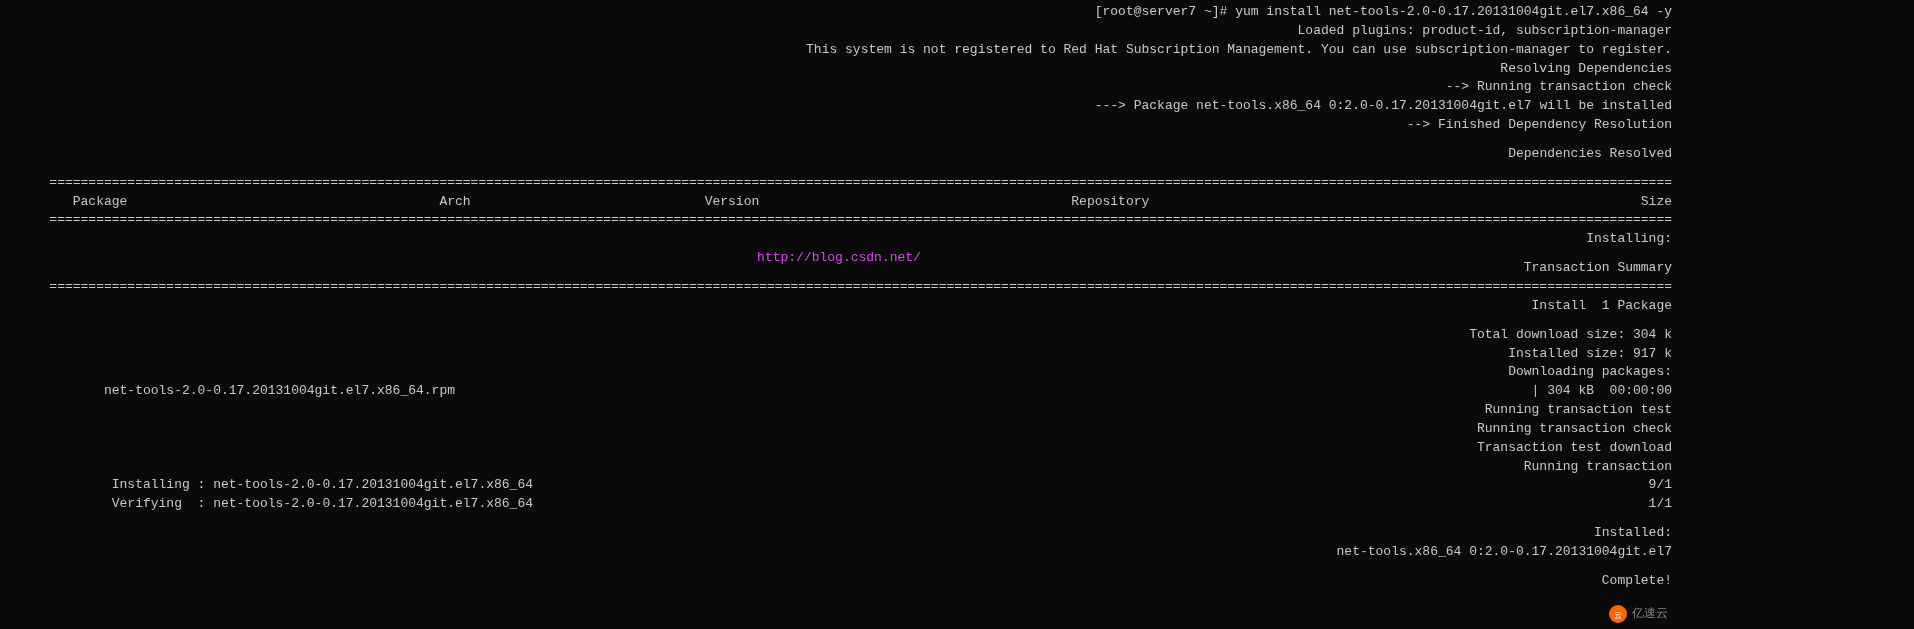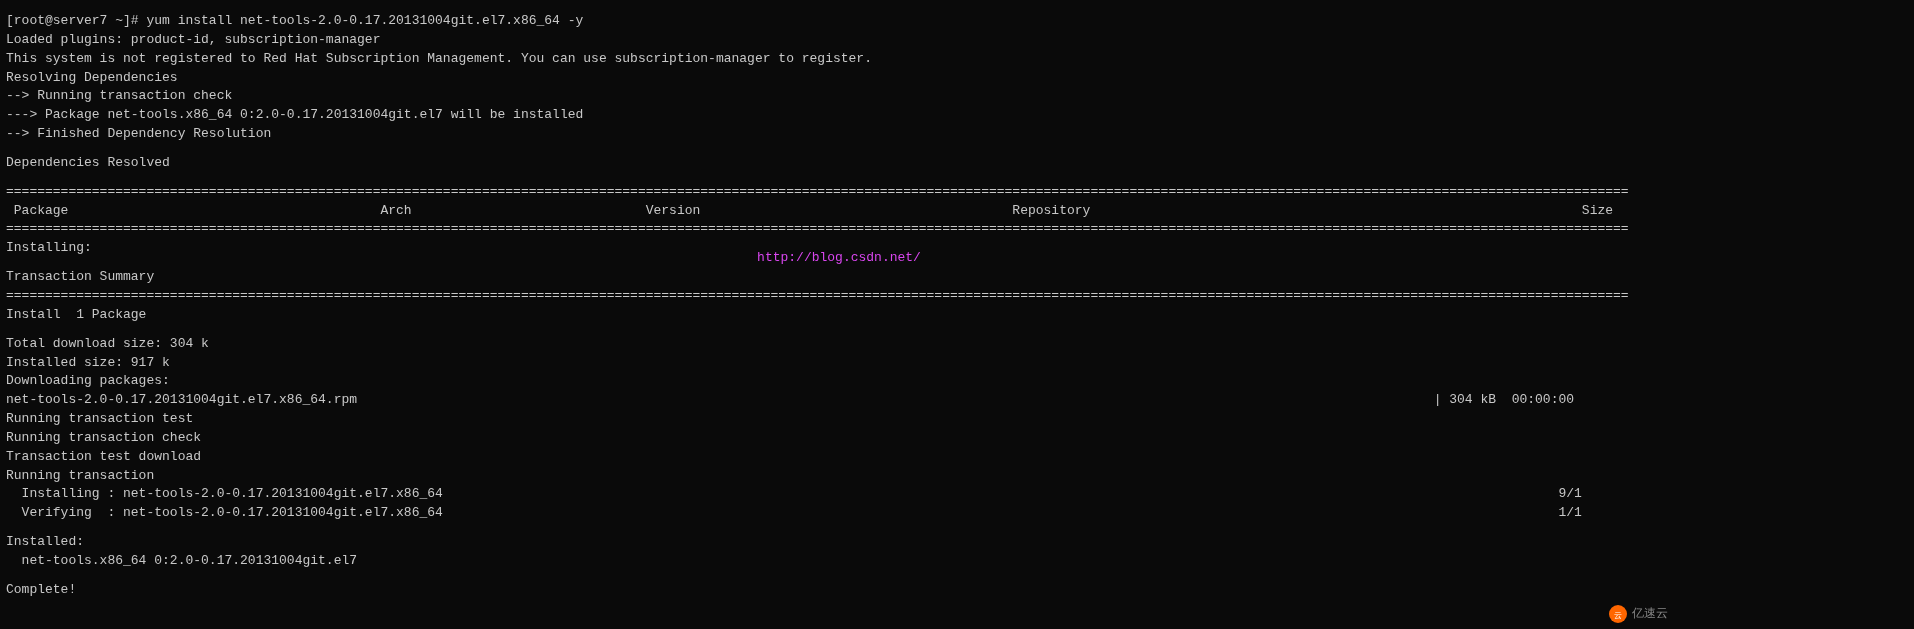--- a/index.html
+++ b/index.html
@@ -17,22 +17,23 @@
       width: 1914px;
       min-height: 629px;
       overflow: hidden;
       position: relative;
     }
 
     .terminal {
       width: 1678px;
       min-height: 629px;
       background-color: #0a0a0a;
-      padding: 12px 6px;
+      padding: 3px 6px;
       position: relative;
+      text-align: right;
     }
 
     .terminal-line {
       white-space: pre;
       display: block;
       font-family: 'Courier New', Courier, monospace;
       font-size: 13px;
       line-height: 1.45;
       color: #c8c8c8;
     }

